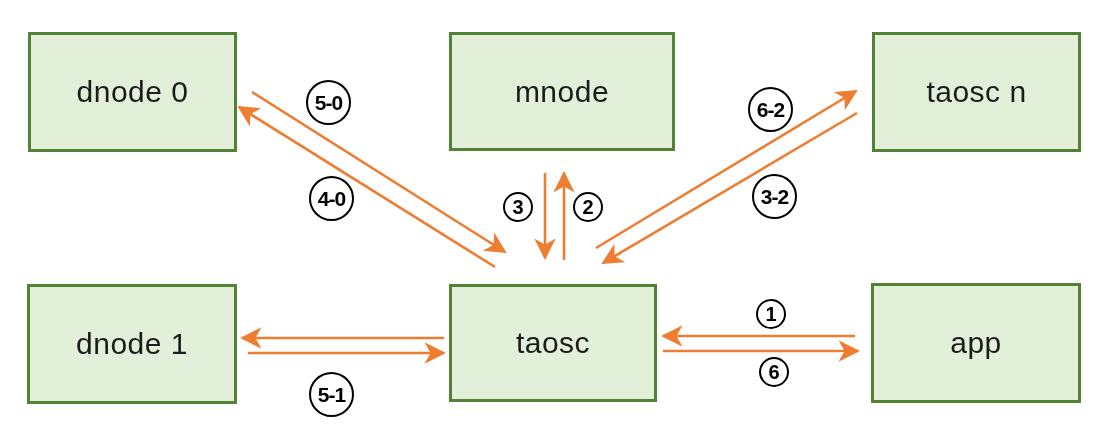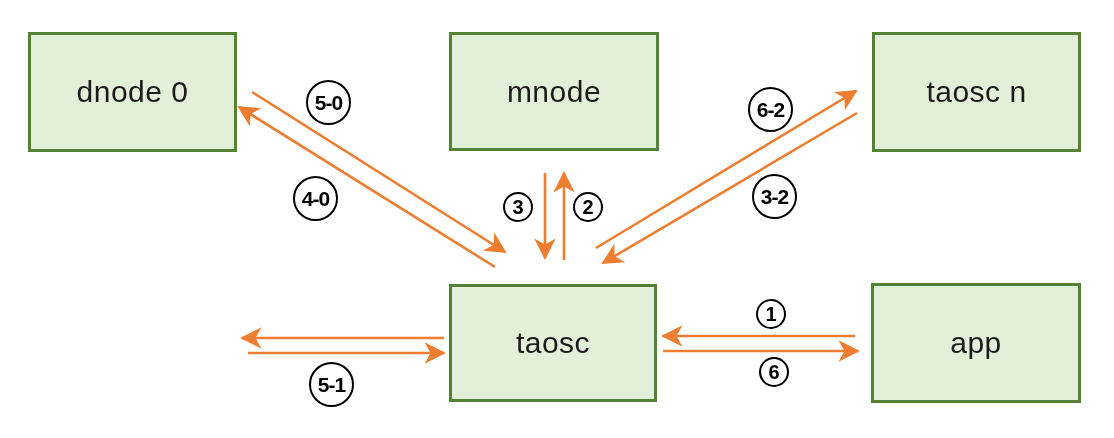--- a/index.html
+++ b/index.html
@@ -91,46 +91,49 @@
     <path class="arrow" d="M857,113 L603,263" marker-end="url(#ah)"></path>
     <path class="arrow" d="M444,338 L242,338" marker-end="url(#ah)"></path>
     <path class="arrow" d="M248,353 L444,353" marker-end="url(#ah)"></path>
     <path class="arrow" d="M855,336 L663,336" marker-end="url(#ah)"></path>
     <path class="arrow" d="M663,351 L858,351" marker-end="url(#ah)"></path>
   </svg>
 
   <div class="node" style="left:28px;  top:32px;  width:209px; height:120px;">
     <span class="node-label">dnode 0</span>
   </div>
-  <div class="node" style="left:449px; top:32px;  width:210px; height:119px;">
+  <div class="node" style="left:449px; top:32px;  width:226px; height:119px;">
     <span class="node-label">mnode</span>
   </div>
   <div class="node" style="left:872px; top:32px;  width:209px; height:120px;">
     <span class="node-label">taosc n</span>
+  </div>
+  <div class="node" style="left:27px;  top:284px; width:210px; height:120px;">
+    <span class="node-label">dnode 1</span>
   </div>
   <div class="node" style="left:871px; top:283px; width:210px; height:120px;">
     <span class="node-label">app</span>
   </div>
   <div class="node" style="left:449px; top:284px; width:208px; height:118px;">
     <span class="node-label">taosc</span>
   </div>
 
   <div class="badge badge-pair" style="left:306px; top:80px;">
     <span>5-0</span>
   </div>
-  <div class="badge badge-pair" style="left:293px; top:176px;">
+  <div class="badge badge-pair" style="left:309px; top:176px;">
     <span>4-0</span>
   </div>
   <div class="badge badge-pair" style="left:748px; top:87px;">
     <span>6-2</span>
   </div>
   <div class="badge badge-pair" style="left:752px; top:174px;">
     <span>3-2</span>
   </div>
-  <div class="badge badge-pair" style="left:309px; top:362px;text-align:center;">
+  <div class="badge badge-pair" style="left:309px; top:372px;text-align:center;">
     <span>5-1</span>
   </div>
 
   <div class="badge badge-digit" style="left:503px; top:192px;">
     <span>3</span>
   </div>
   <div class="badge badge-digit" style="left:573px; top:192px;">
     <span>2</span>
   </div>
   <div class="badge badge-digit" style="left:756px; top:299px;">

